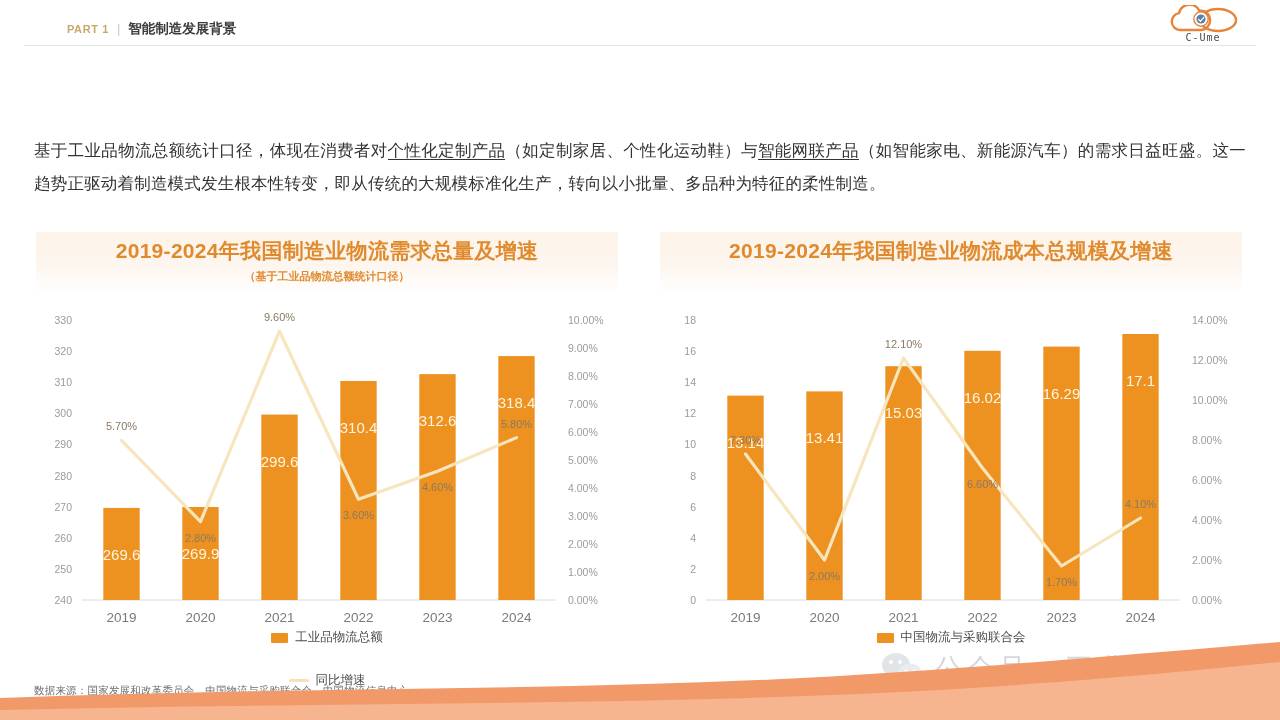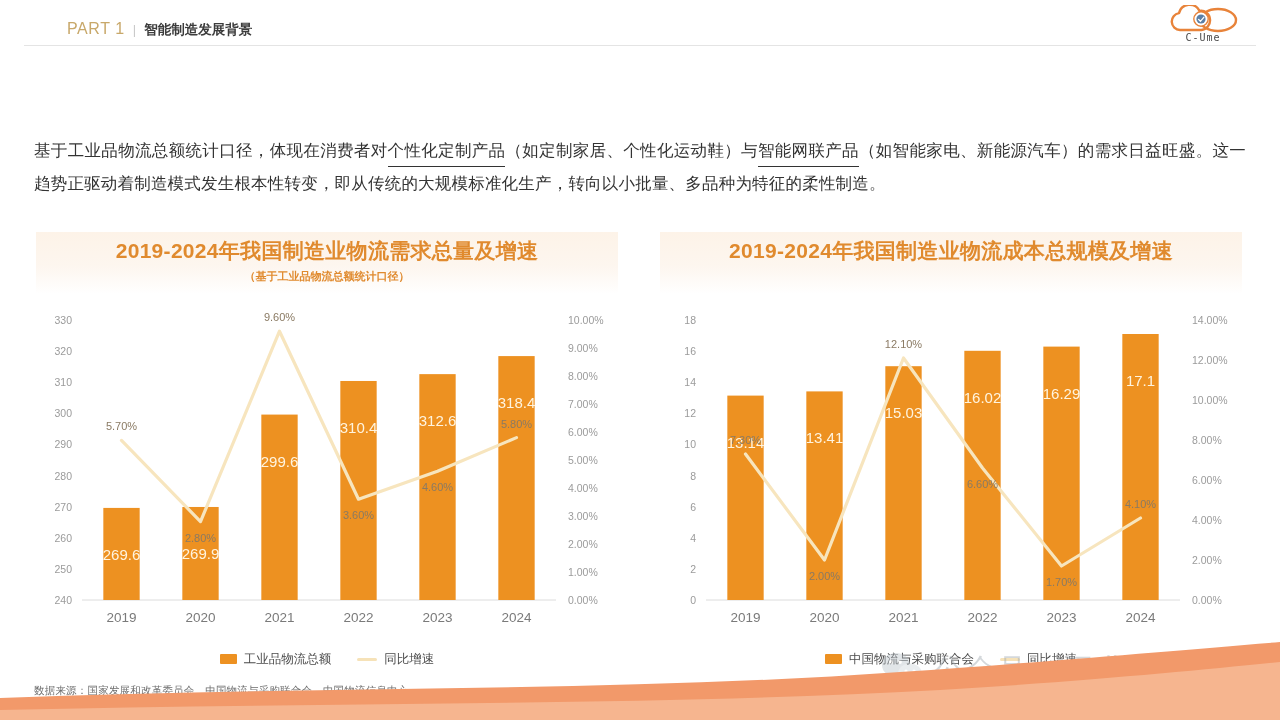--- a/index.html
+++ b/index.html
@@ -6,53 +6,53 @@
   body{
     width:1280px;height:720px;overflow:hidden;position:relative;
     background:#ffffff;
     font-family:"Liberation Sans","DejaVu Sans",sans-serif;
     color:#3b3b3b;
   }
 
   
   .header{position:absolute;left:0;top:0;width:1280px;height:48px;}
   .hdr-inner{position:absolute;left:24px;top:20px;display:flex;align-items:baseline;gap:6px;}
-  .hdr-part{font-size:16px;letter-spacing:.6px;color:#c8a86a;font-weight:400;padding-left:43px;}
+  .hdr-part{font-size:11px;letter-spacing:.6px;color:#c8a86a;font-weight:700;padding-left:43px;}
   .hdr-bar{color:#c9c9c9;font-size:13px;margin:0 2px;}
   .hdr-title{font-size:13.5px;color:#3c3c3c;font-weight:700;}
   .hdr-rule{position:absolute;left:24px;top:45px;width:1232px;height:1px;background:#e4e4e4;}
 
   
   .logo{position:absolute;right:34px;top:5px;width:86px;height:40px;}
   .logo-cloud{position:absolute;left:0;top:0;width:86px;height:28px;}
   .logo-text{position:absolute;left:0;top:27px;width:86px;text-align:center;
     font-family:"DejaVu Sans Mono","Liberation Mono",monospace;
     font-size:10px;letter-spacing:1px;color:#4a4a4a;font-weight:400;}
 
   
   .para{position:absolute;left:34px;top:134px;width:1212px;
     font-size:16.5px;line-height:33px;color:#333;letter-spacing:.2px;text-align:justify;}
-  .u{border-bottom:1px solid #333;padding-bottom:7px;}
+  .u{border-bottom:1px solid #333;padding-bottom:0;}
 
   
   .panel{position:absolute;top:232px;width:582px;height:440px;}
   .panel.left{left:36px;}
   .panel.right{left:660px;}
 
   .panel-title{position:relative;width:100%;height:62px;
     background:linear-gradient(to bottom,#fdf3e8 0%,#fdf6ef 55%,#ffffff 100%);
     text-align:center;padding-top:4px;box-sizing:border-box;}
   .pt-main{font-size:21px;font-weight:700;color:#e08a2e;line-height:29px;letter-spacing:.3px;}
   .pt-sub{font-size:11px;font-weight:700;color:#e08a2e;line-height:22px;}
 
   .plot{position:relative;width:100%;height:330px;margin-top:16px;}
   .plot svg{display:block;}
 
   .legend{position:relative;width:100%;height:26px;margin-top:6px;
-    display:flex;justify-content:center;align-items:center;gap:26px;}
+    display:flex;justify-content:center;align-items:center;gap:26px;flex-direction:column;}
   .lg{display:flex;align-items:center;gap:7px;font-size:12.5px;color:#4b4b4b;}
   .lg-swatch{width:17px;height:10px;background:#ED9121;border-radius:1px;}
   .lg-line{width:20px;height:3px;background:#f6e2b8;border-radius:2px;}
 
   
   .source{position:absolute;left:34px;top:684px;font-size:10.5px;color:#6d6d6d;letter-spacing:.2px;}
 
   .wave{position:absolute;left:0;top:640px;width:1280px;height:80px;pointer-events:none;}
 
   

